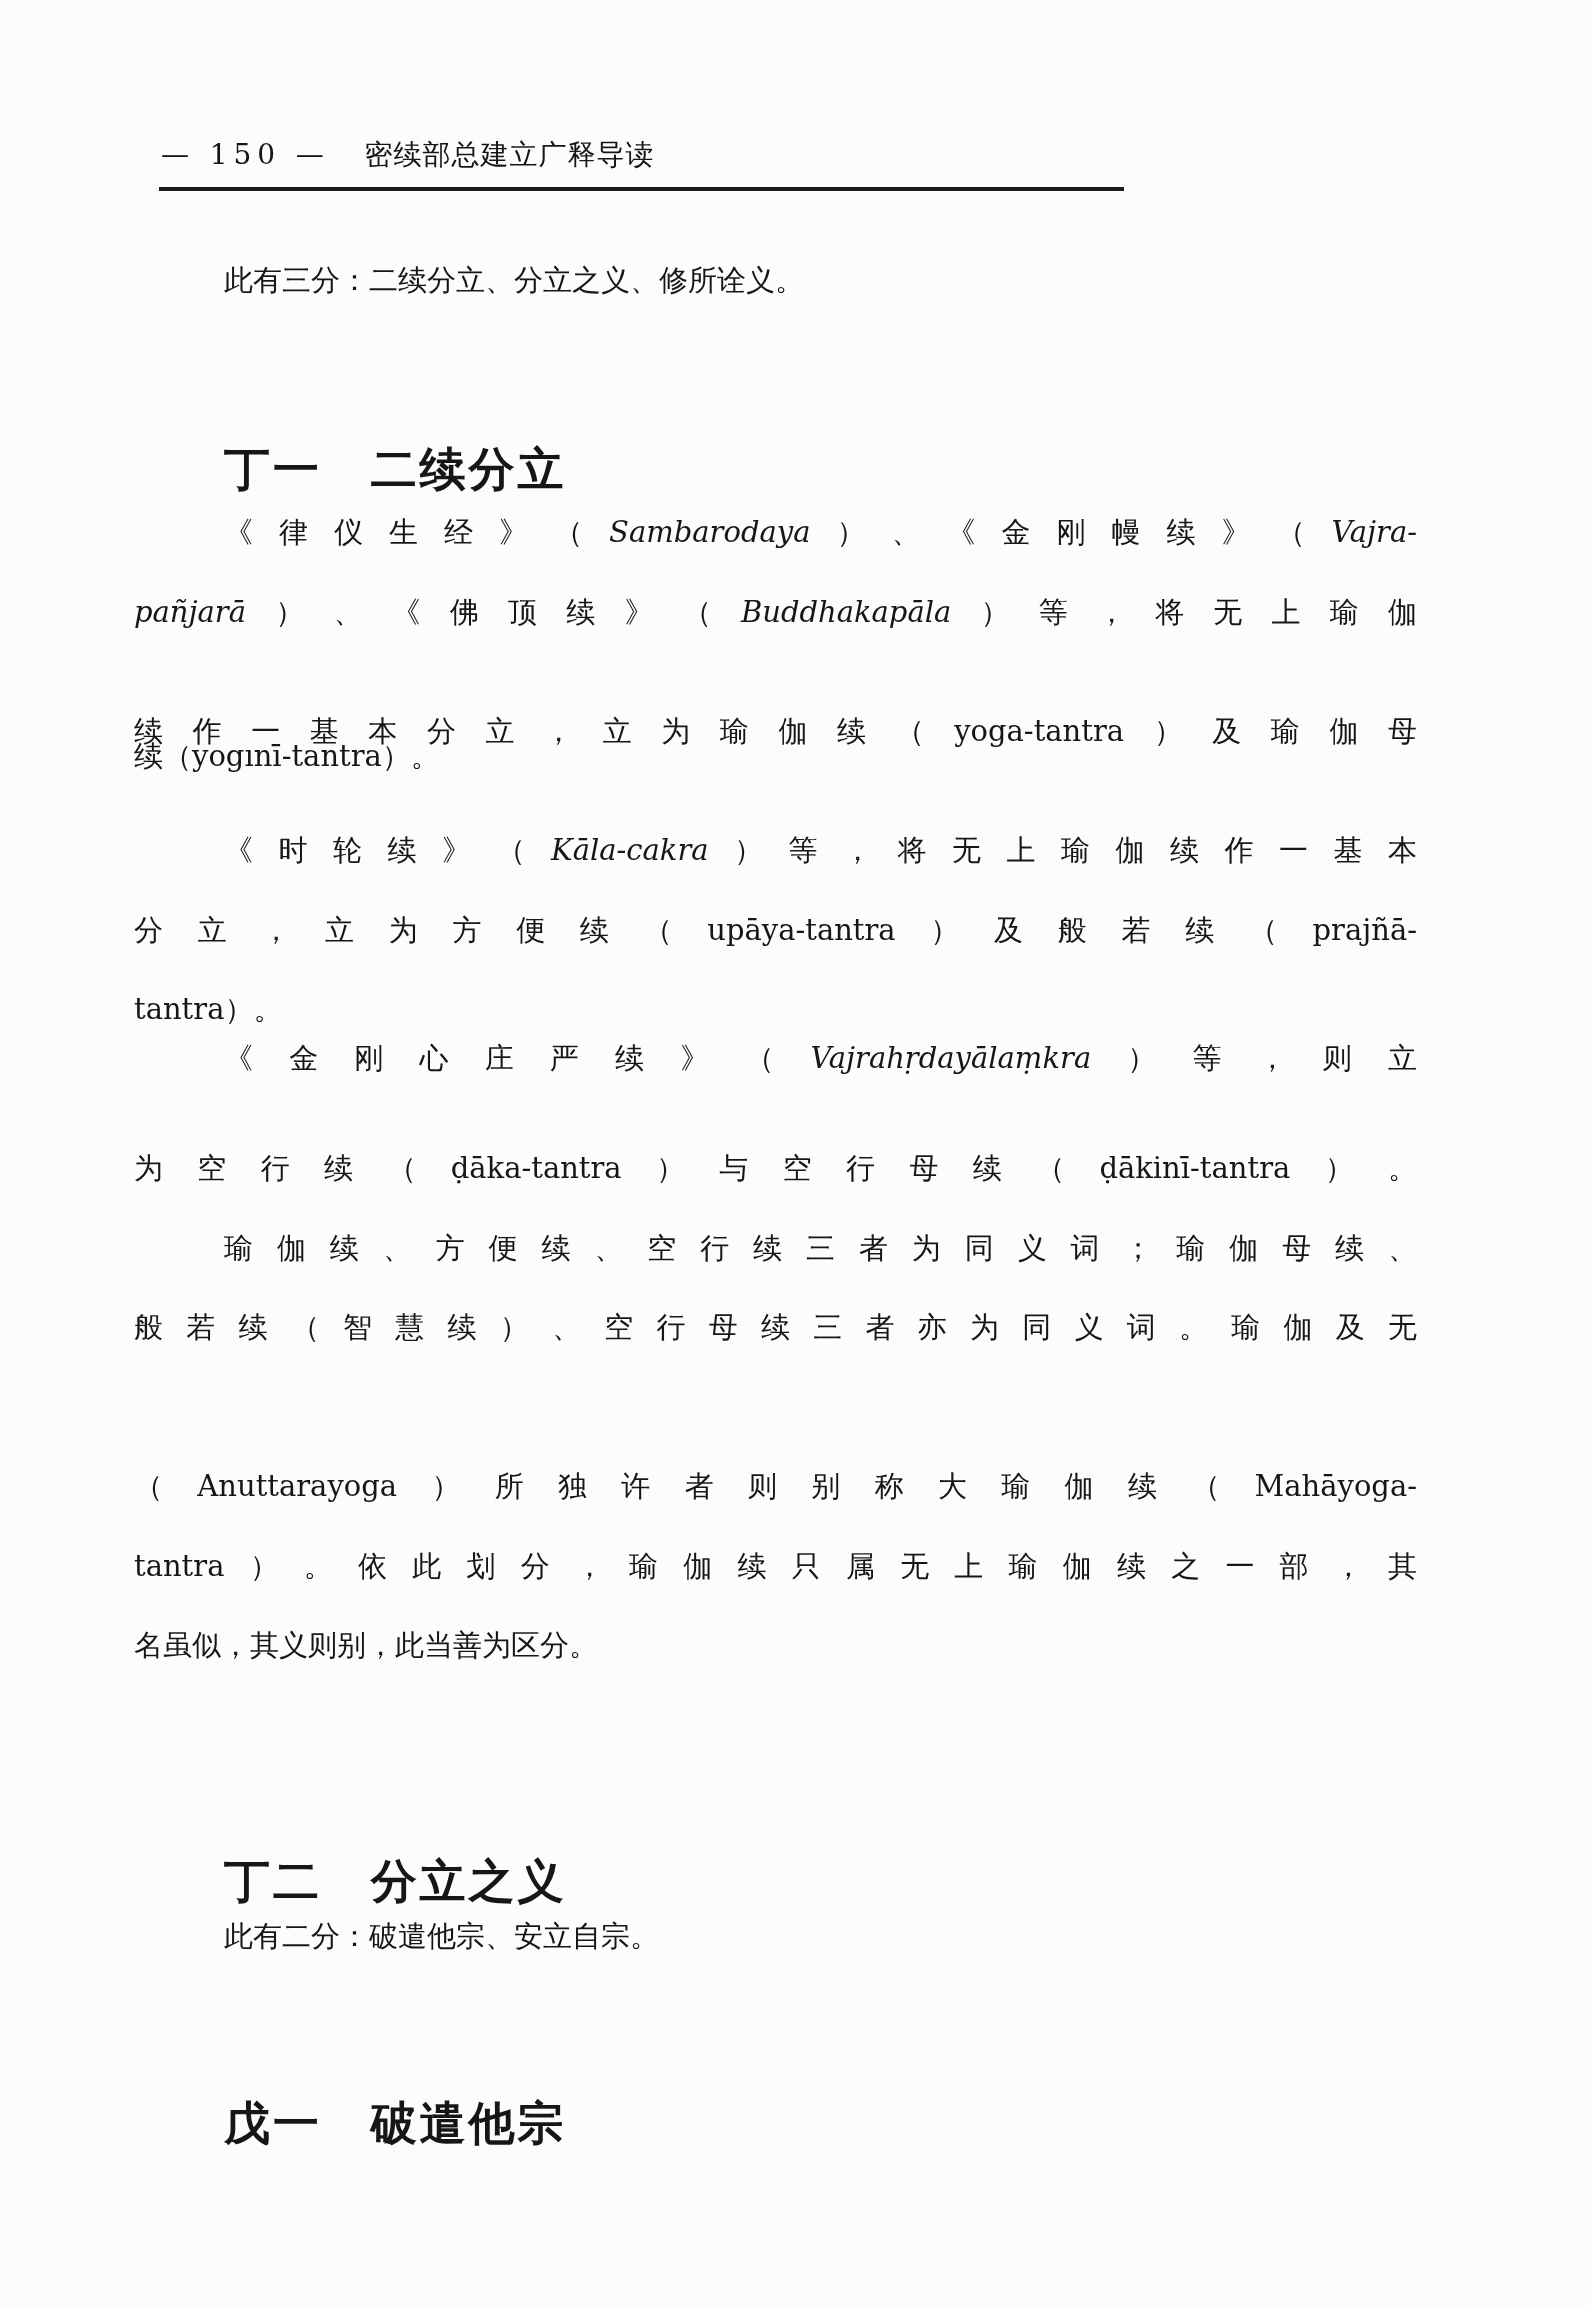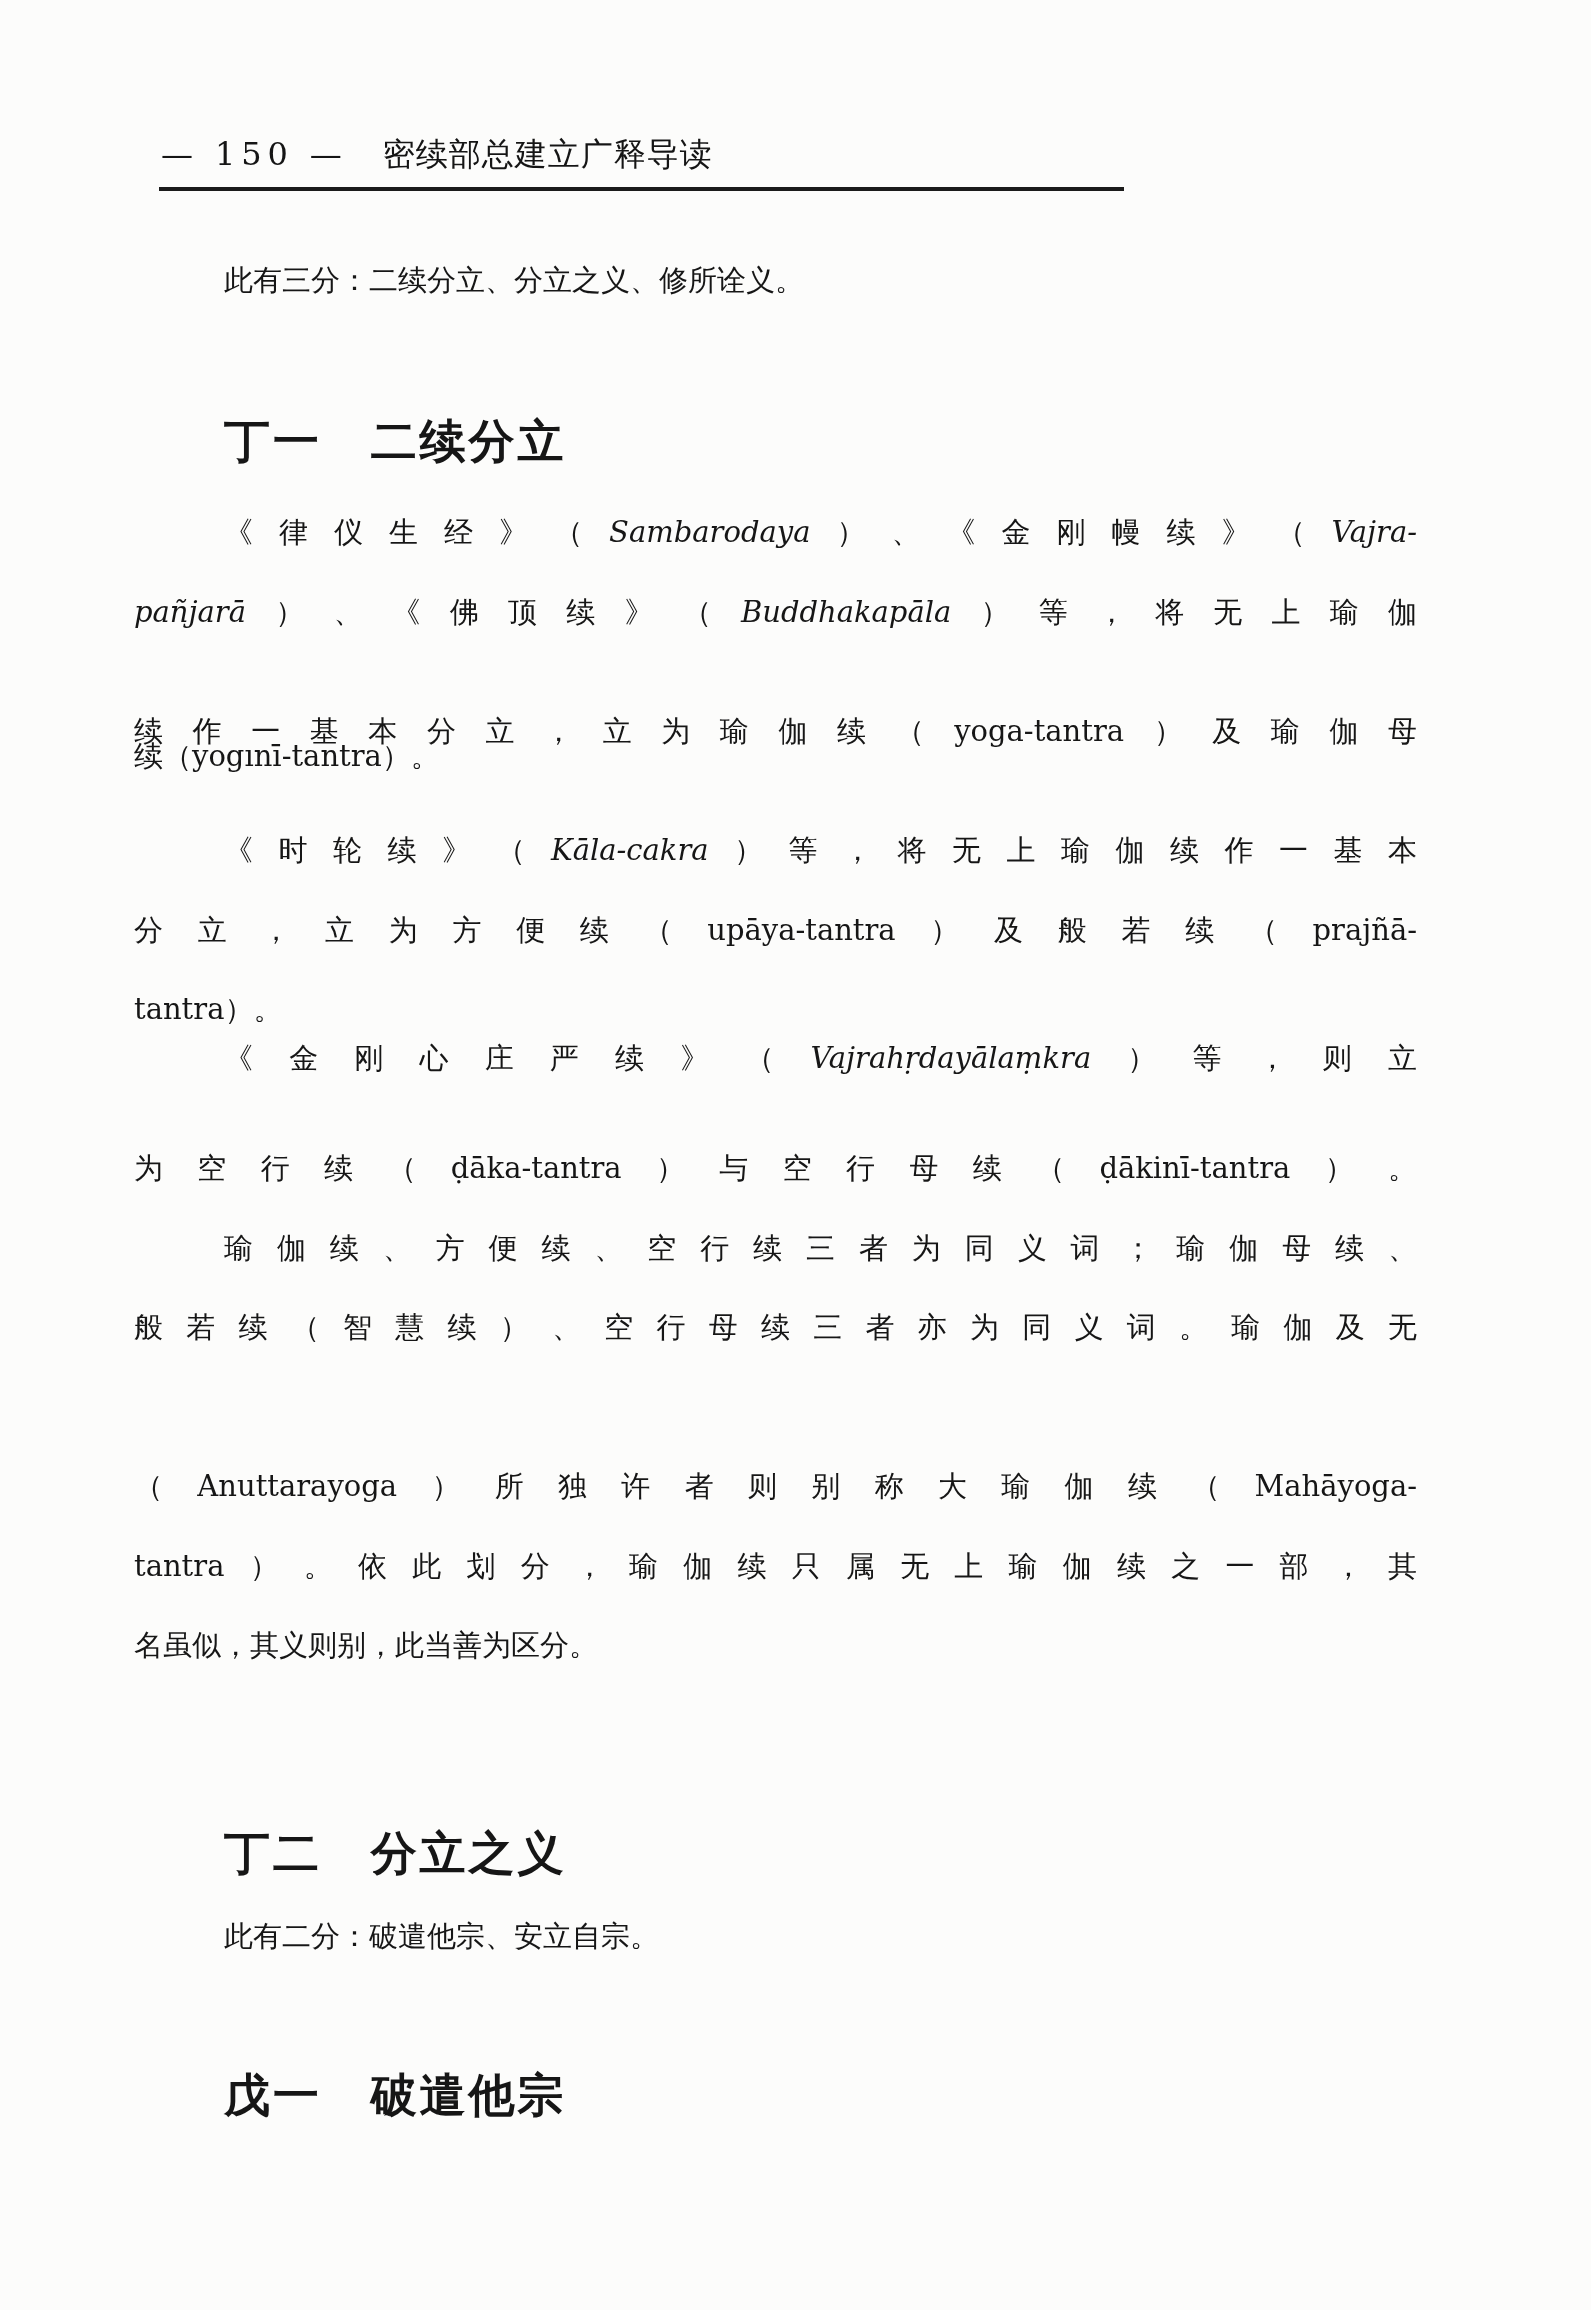--- a/index.html
+++ b/index.html
@@ -16,21 +16,21 @@
     color: #151515;
     overflow: hidden;
     font-family: "Liberation Serif", "DejaVu Serif", serif;
   }
   
   .runhead {
     position: absolute;
     top: 133px;
     left: 161px;
     width: 1258px;
-    font-size: 32px;
+    font-size: 28px;
     line-height: 43px;
     letter-spacing: 2px;
     white-space: nowrap;
   }
   .runhead .pagemark {
     font-family: "DejaVu Serif", "Liberation Serif", serif;
     margin-right: 35px;
     letter-spacing: 5.9px;
   }
   .runhead .booktitle {
@@ -68,20 +68,21 @@
   .line.ind {
     text-indent: 90px;
   }
   .line.heading {
     font-family: "Liberation Sans", "DejaVu Sans", sans-serif;
     font-weight: 700;
     font-size: 46px;
     line-height: 62px;
     padding-left: 90px;
     letter-spacing: 2.9px;
+    margin-top: 28px;
   }
   .s-cjk { font-family: "Liberation Serif", "DejaVu Serif", serif; }
   .s-rm  { font-family: "DejaVu Serif", "Liberation Serif", serif; }
   .s-it  { font-family: "DejaVu Serif", "Liberation Serif", serif; font-style: italic; }
   .heading .s-cjk { font-family: inherit; }
 </style>
 </head>
 <body>
 
 <div class="page">

